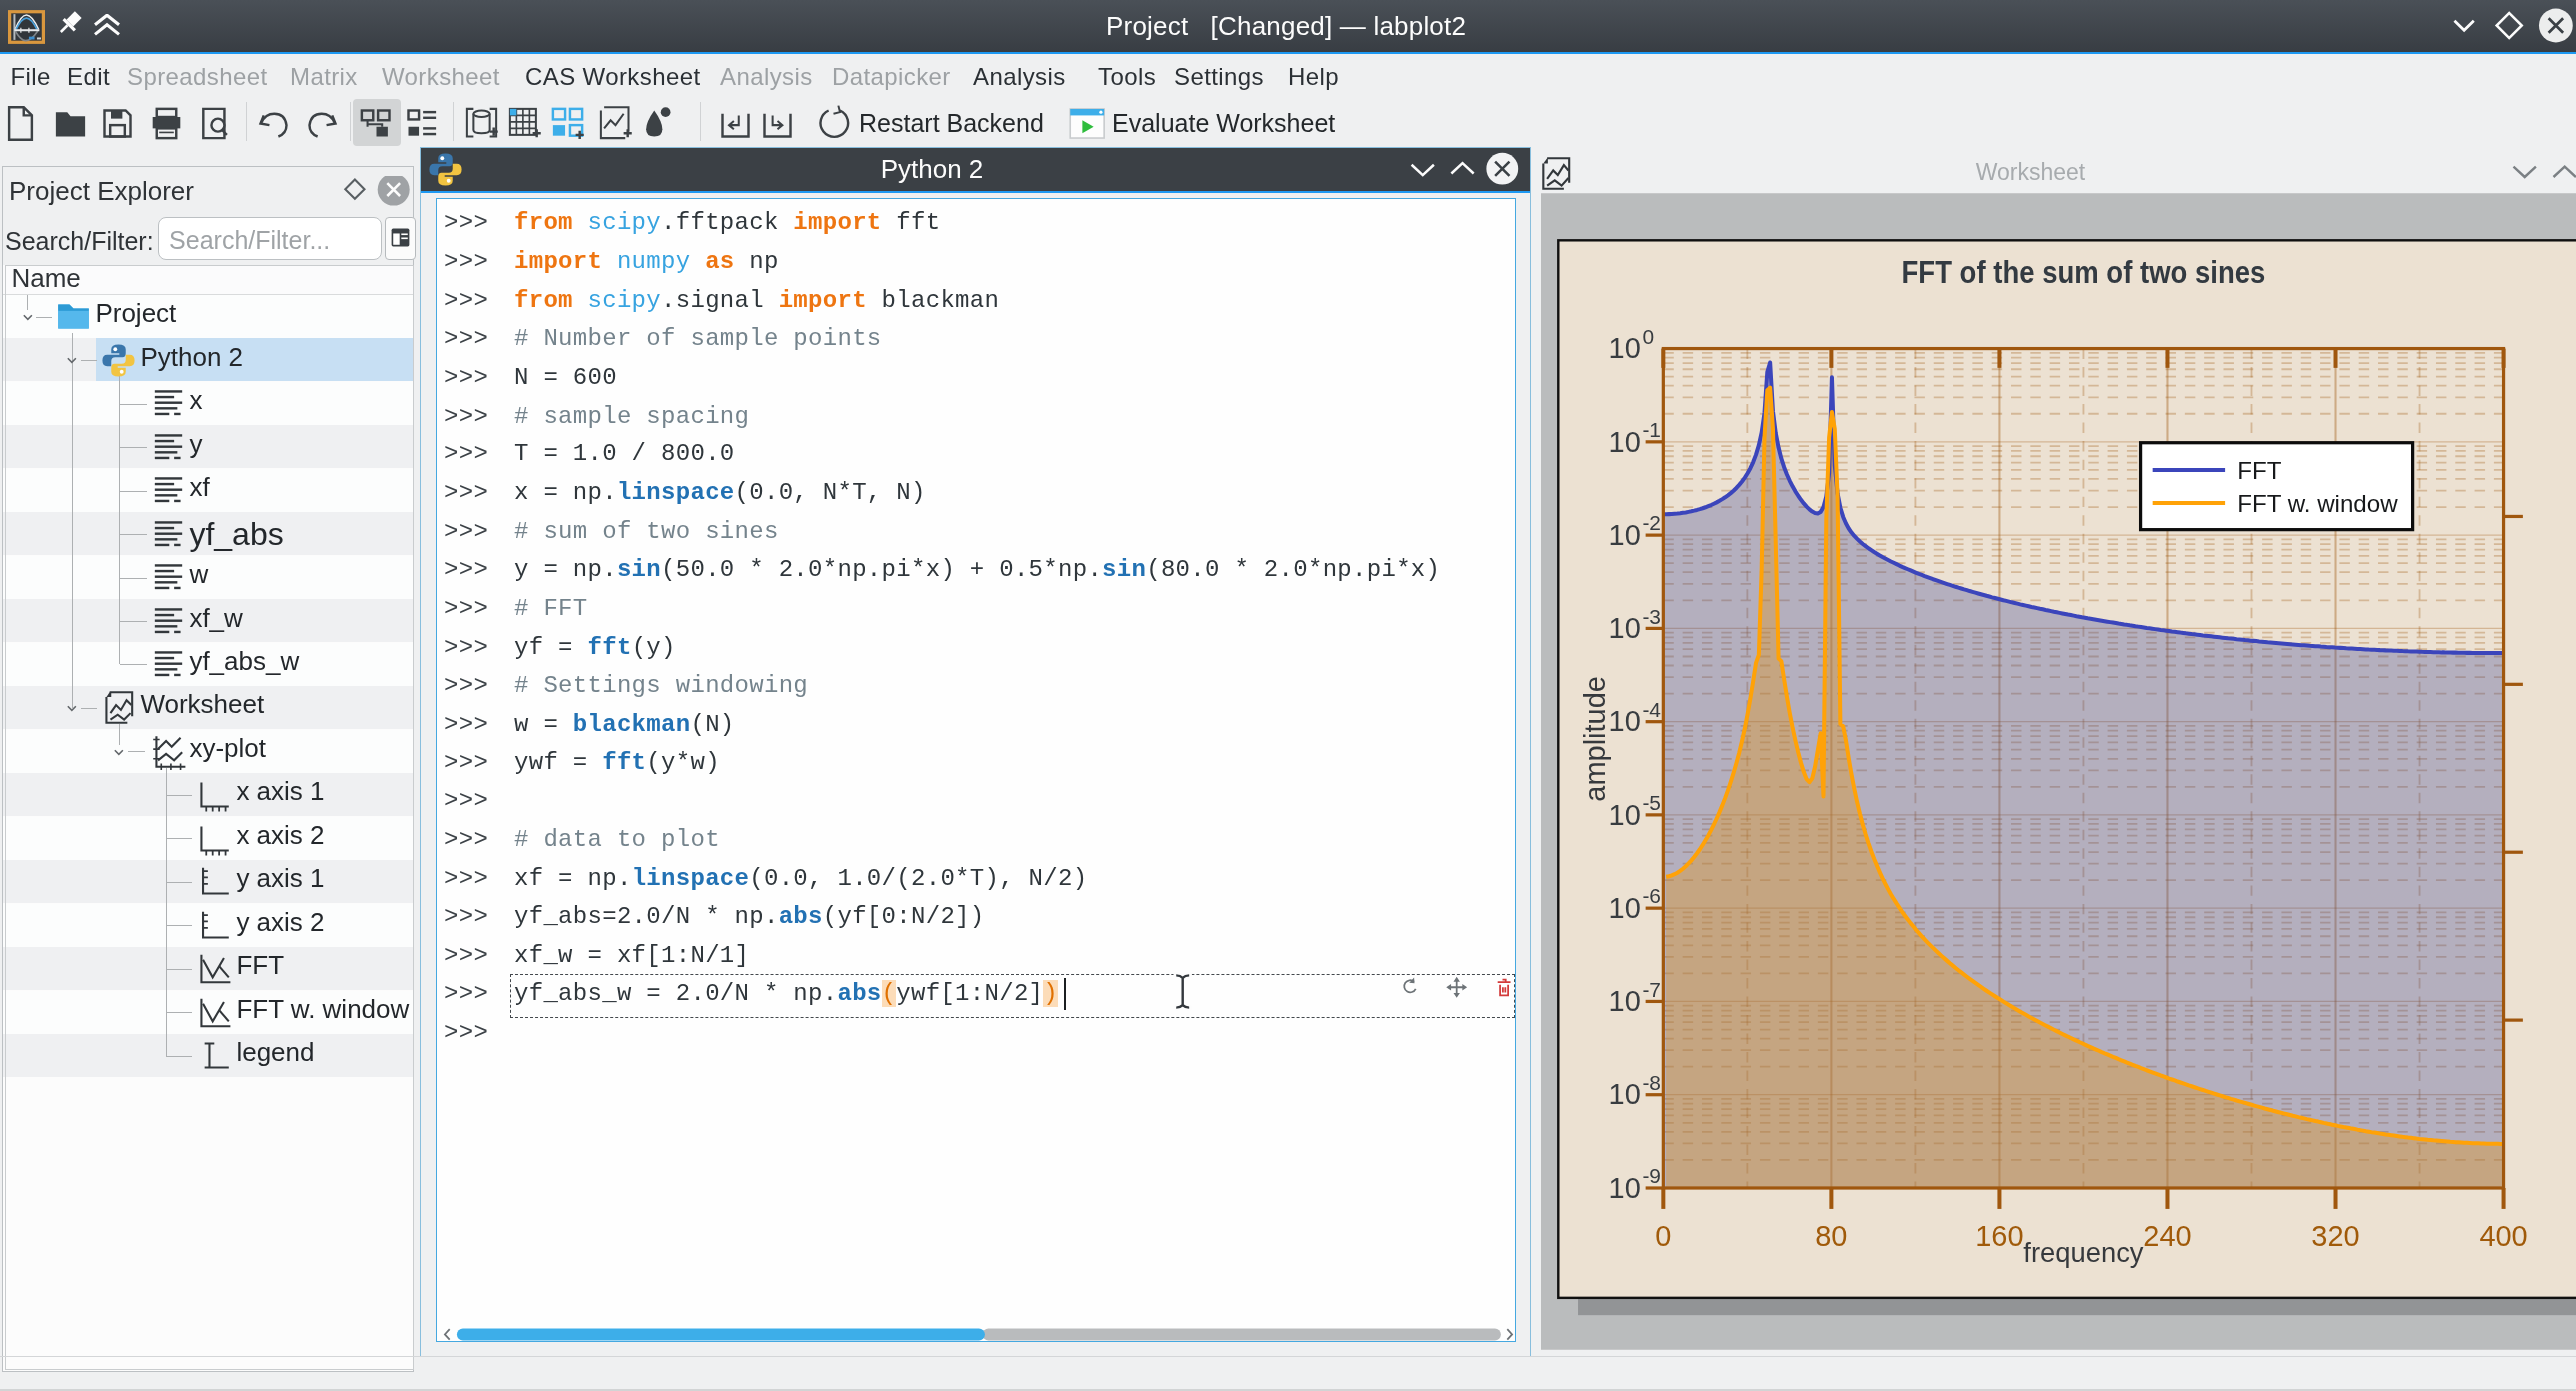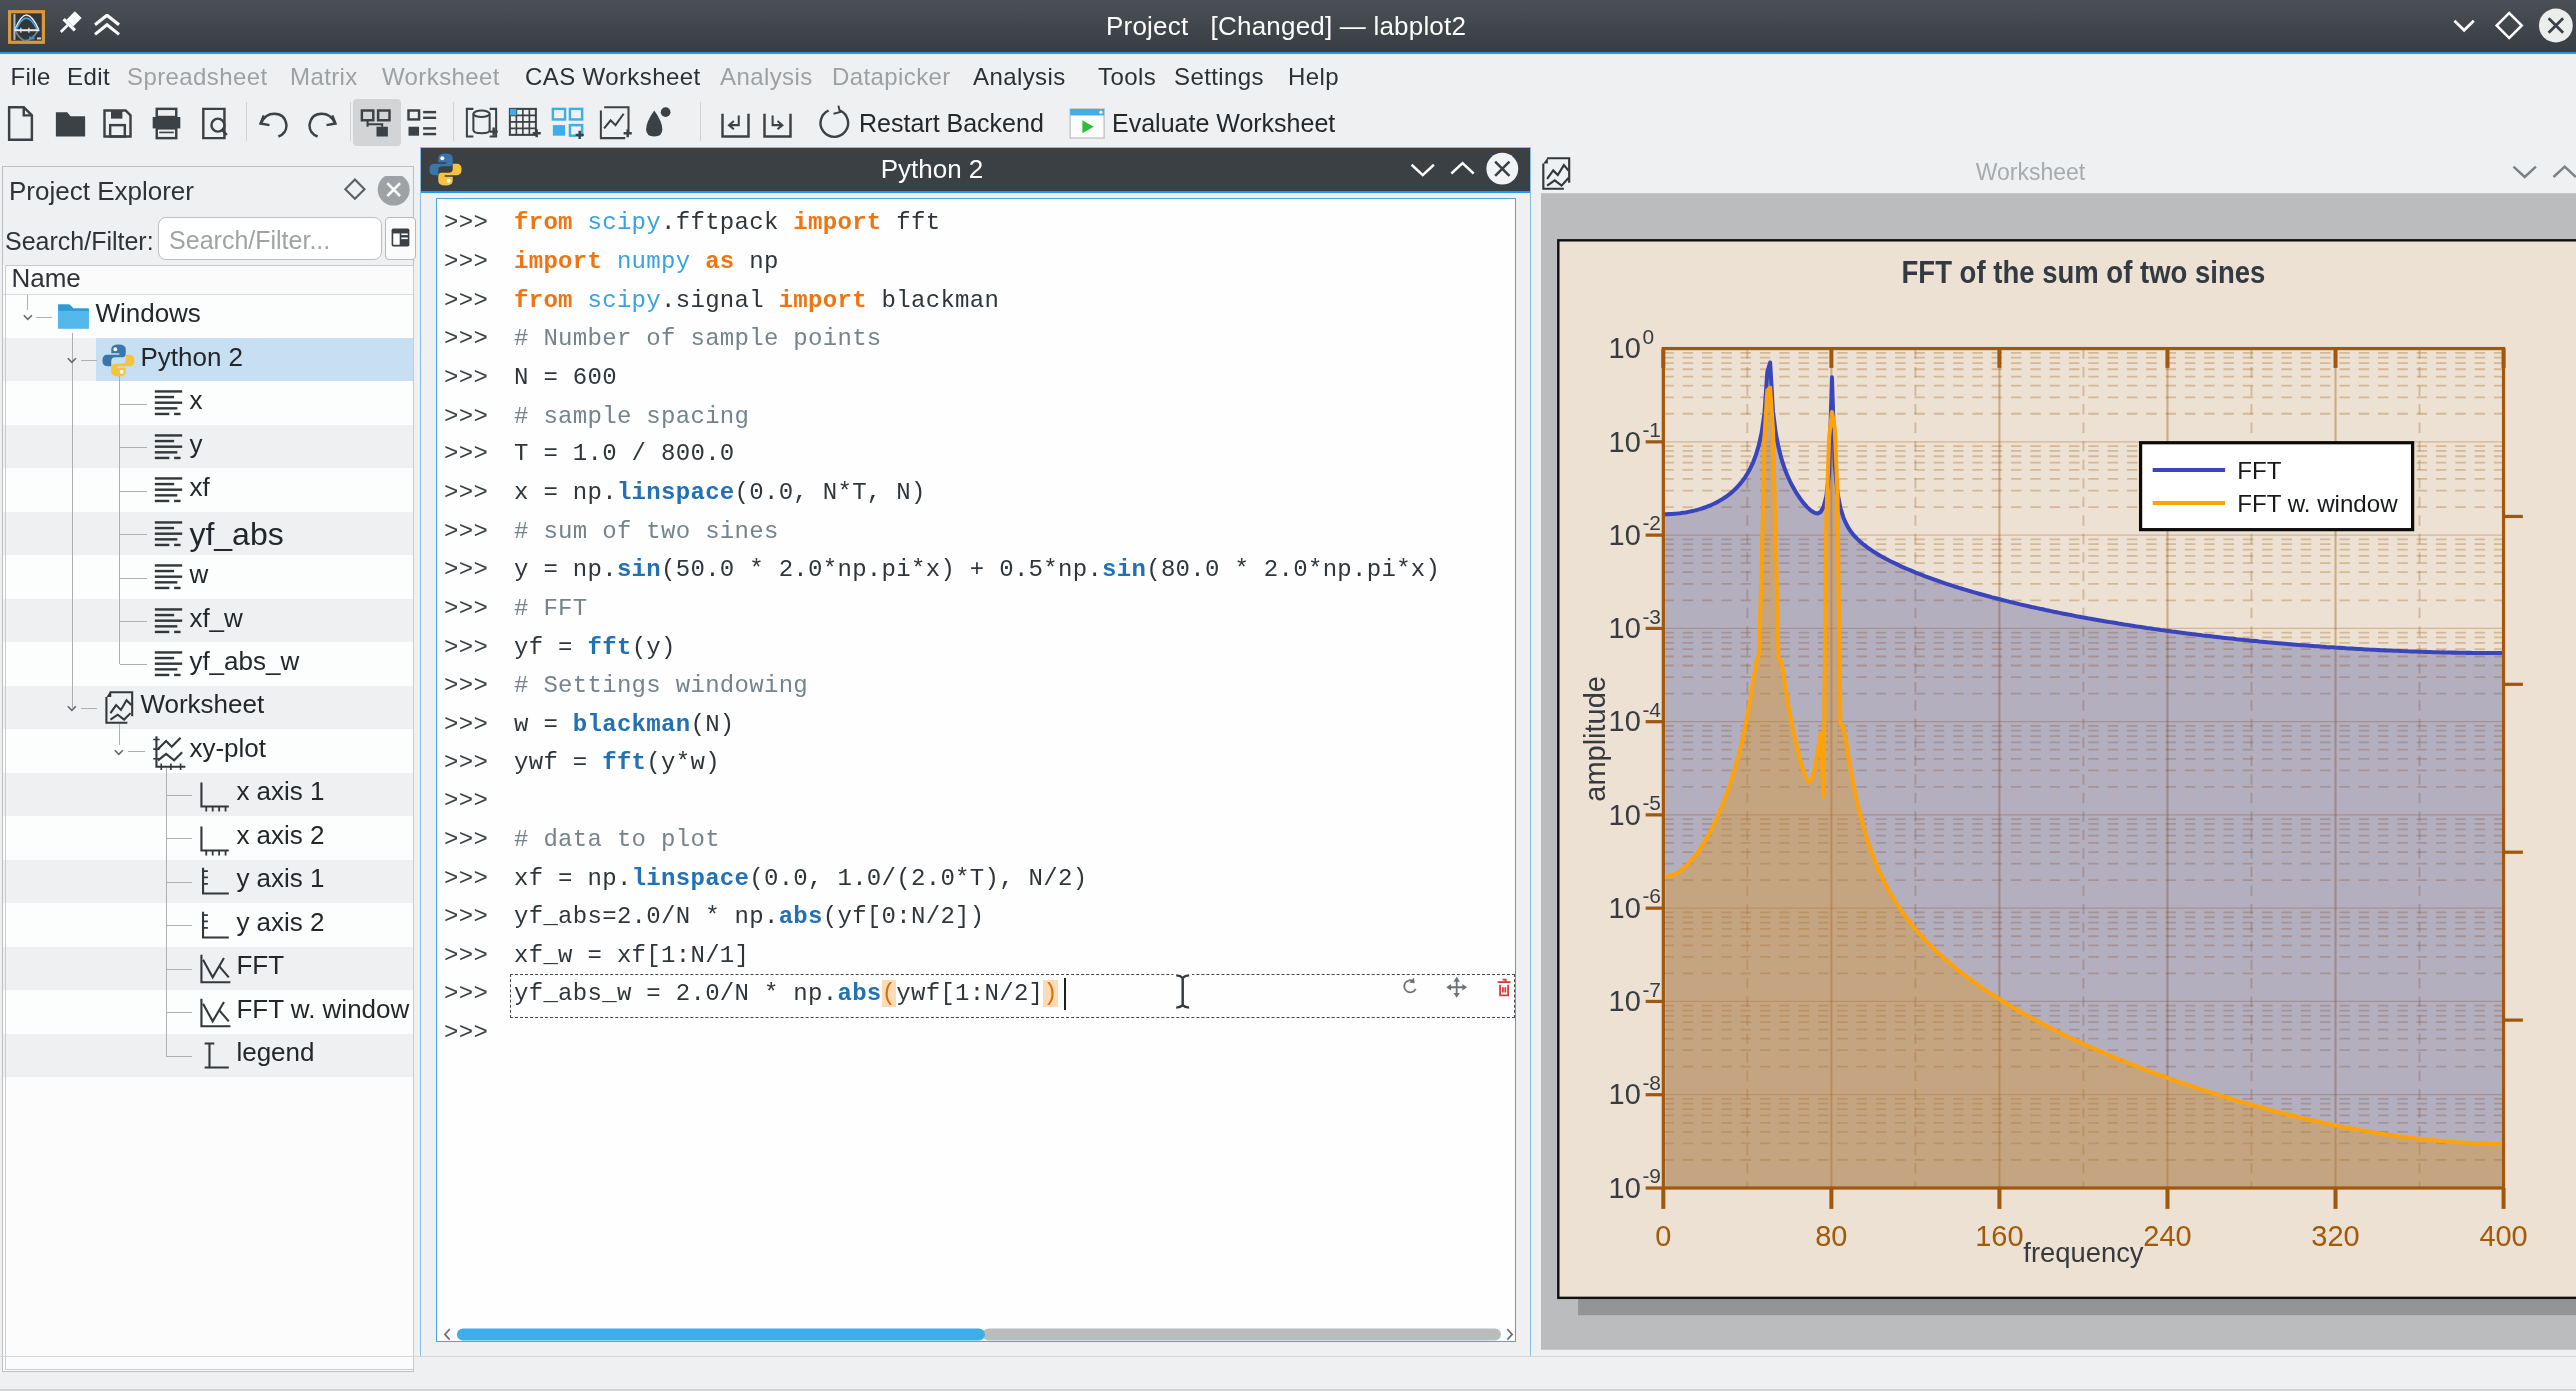--- a/index.html
+++ b/index.html
@@ -213,21 +213,21 @@
     </div>
 <div class="nhead">
       <span>Name</span>
     </div>
 <div class="trow" style="top:128px;background:#fcfdfd"></div>
 <svg class="abs" style="left:52px;top:131px" width="37" height="37" viewBox="0 0 46 46">
       <path d="M4 8 H18 L23 13 H42 V38 H4 Z" fill="#3daee9"></path>
       <path d="M4 16 H42 V38 H4 Z" fill="#55b8ec"></path>
       <path d="M4 8 H18 L23 13 H42 V16 H4 Z" fill="#2d9ad4"></path>
     </svg>
-<div class="abs txt" style="left:92px;top:131px;font-size:26px;color:#23272b;white-space:nowrap">Windows</div>
+<div class="abs txt" style="left:92px;top:131px;font-size:26px;color:#23272b;white-space:nowrap">Project</div>
 <div class="trow" style="top:171px;background:#eff0f2"></div>
 <div class="abs" style="left:93px;top:171px;width:317px;height:43px;background:#c7dff3"></div>
 <svg class="abs" style="left:97px;top:175px" width="37" height="37" viewBox="0 0 46 46">
       <path d="M23 3 Q14 3 14 9 V14 H24 V16 H9 Q3 16 3 23 Q3 30 9 30 H14 V24 Q14 19 19 19 H28 Q32 19 32 14 V9 Q32 3 23 3 Z" fill="#3a76ab"></path>
 <path d="M23 43 Q32 43 32 37 V32 H22 V30 H37 Q43 30 43 23 Q43 16 37 16 H32 V22 Q32 27 27 27 H18 Q14 27 14 32 V37 Q14 43 23 43 Z" fill="#f2c441"></path>
 <circle cx="19" cy="9" r="2.4" fill="#fff"></circle>
       <circle cx="27" cy="37" r="2.4" fill="#fff"></circle>
     </svg>
 <div class="abs txt" style="left:137px;top:175px;font-size:26px;color:#23272b;white-space:nowrap">Python 2</div>
 <div class="trow" style="top:215px;background:#fcfdfd"></div>

